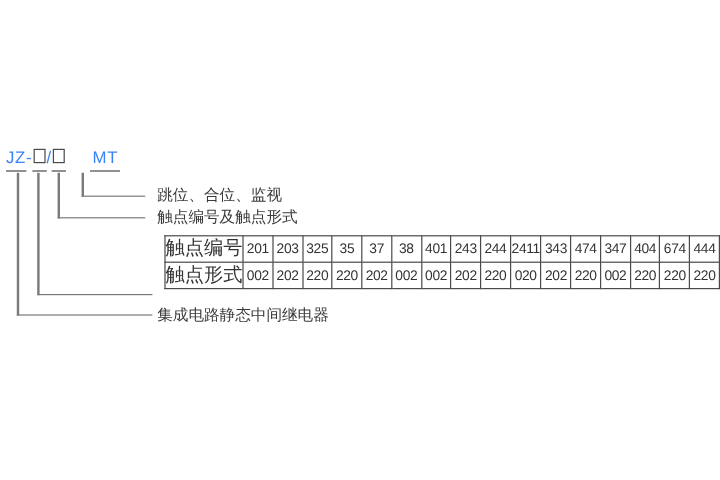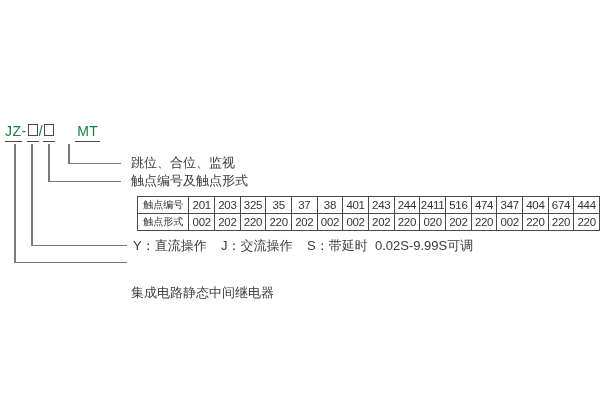--- a/index.html
+++ b/index.html
@@ -12,24 +12,24 @@
     font-family: "Liberation Sans", "DejaVu Sans", sans-serif;
     color: #3a3a3a;
   }
 
   
   .model-code {
     position: absolute;
     left: 5px;
     top: 124px;
     display: flex;
-    align-items: flex-start;
+    align-items: center;
     font-size: 14px;
     letter-spacing: 0.5px;
-    color: #15803d;
+    color: #3b82f6;
   }
   .seg { display: inline-block; line-height: 1.1; }
   .underlined {
     border-bottom: 1.5px solid #4a4a4a;
     padding-bottom: 2px;
   }
   .plain { padding-bottom: 3.5px; }
   .boxwrap { padding-left: 1px; padding-right: 1px; }
   .code-box {
     display: inline-block;
@@ -69,21 +69,21 @@
     vertical-align: middle;
     height: 16px;
     padding: 0;
     width: 25px;
     letter-spacing: -0.3px;
     overflow: hidden;
     white-space: nowrap;
   }
   .contact-table td.hdr {
     width: 51px;
-    font-size: 10px;
+    font-size: 16px;
     letter-spacing: 0;
   }
 </style>
 </head>
 <body>
 
 <div class="canvas">
 
   <div class="model-code">
     <span class="seg underlined">JZ</span>
@@ -101,38 +101,37 @@
   <div class="hline" style="left:48px; top:180.5px; width:73px;"></div>
 
   <div class="vline" style="left:31px; top:144px; height:102px;"></div>
   <div class="hline" style="left:31px; top:244.5px; width:96px;"></div>
 
   <div class="vline" style="left:14px; top:144px; height:119px;"></div>
   <div class="hline" style="left:14px; top:261.5px; width:113px;"></div>
 
   <div class="callout" style="left:131px; top:156px;">跳位、合位、监视</div>
   <div class="callout" style="left:131px; top:174px;">触点编号及触点形式</div>
-  <div class="callout" style="left:133px; top:239px;">Y：直流操作    J：交流操作    S：带延时  0.02S-9.99S可调</div>
-  <div class="callout" style="left:131px; top:256px;margin-top:30px;">集成电路静态中间继电器</div>
+  <div class="callout" style="left:131px; top:256px;">集成电路静态中间继电器</div>
 
   <table class="contact-table">
     <tbody>
         <tr>
       <td class="hdr">触点编号</td>
     <td>201</td>
           <td>203</td>
           <td>325</td>
           <td>35</td>
           <td>37</td>
           <td>38</td>
           <td>401</td>
           <td>243</td>
           <td>244</td>
           <td>2411</td>
-          <td>516</td>
+          <td>343</td>
           <td>474</td>
           <td>347</td>
           <td>404</td>
           <td>674</td>
           <td>444</td>
         </tr>
     <tr>
       <td class="hdr">触点形式</td>
     <td>002</td>
           <td>202</td>

